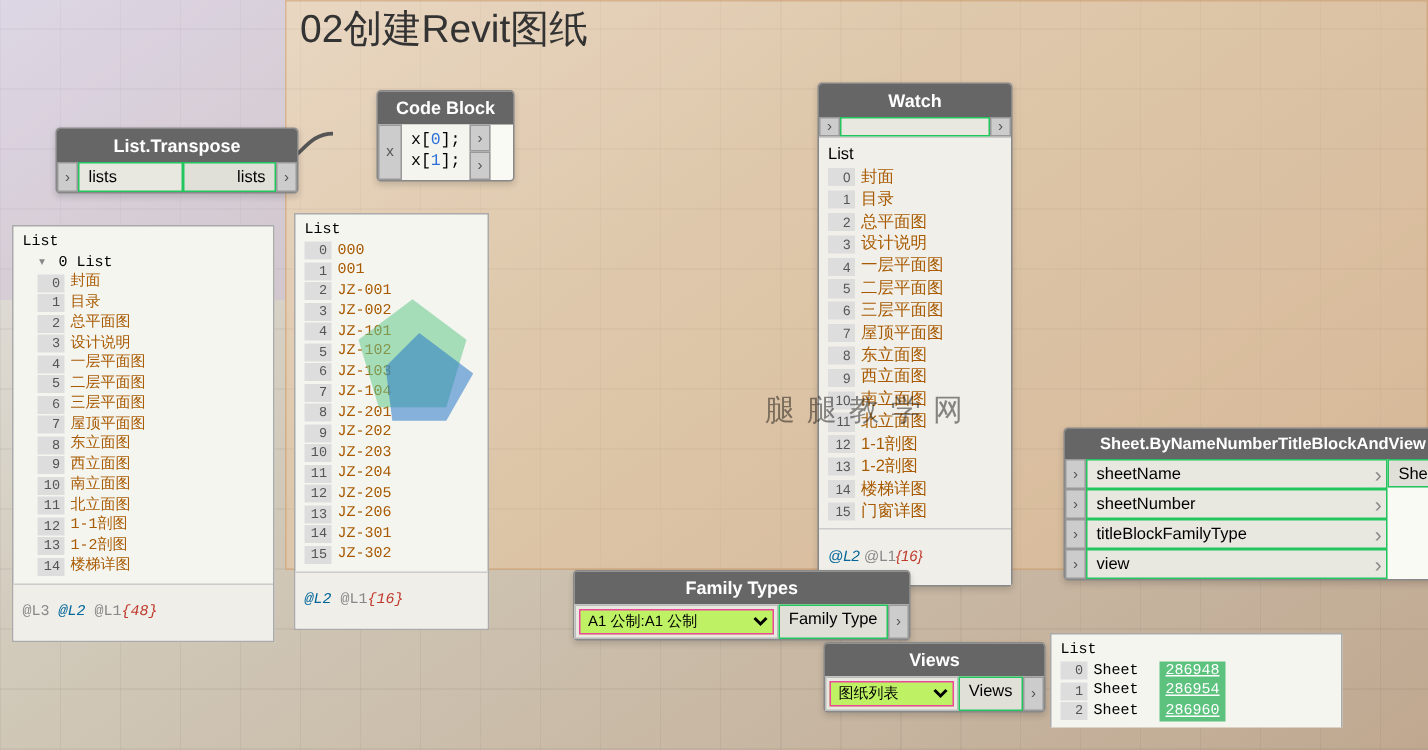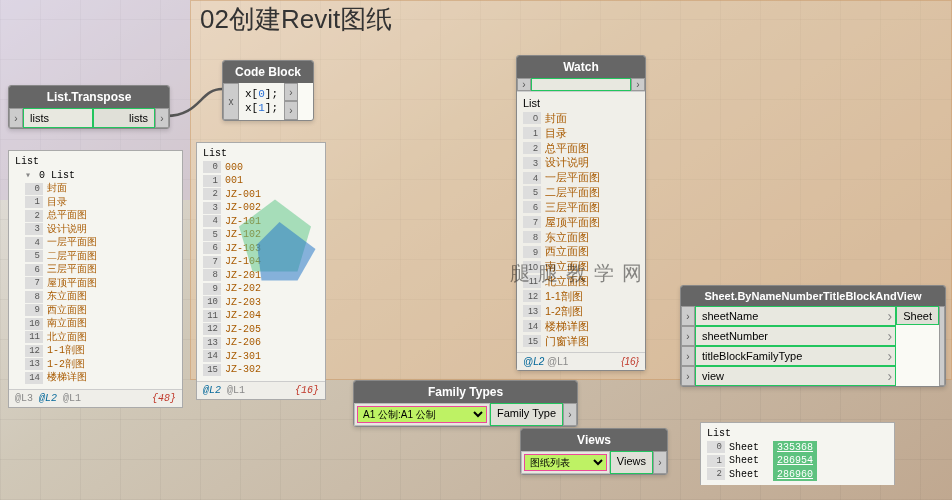--- a/index.html
+++ b/index.html
@@ -10,36 +10,36 @@
   
   .orange-region { position:absolute; left: 190px; top: 0; right: 0; height: 380px; background: rgba(250, 200, 150, 0.35); border: 1px solid rgba(200,150,100,0.5); }
   .purple-region { position:absolute; left:0; top:0; width: 190px; height: 200px; background: rgba(200,180,220,0.35); }
   
   .title { position:absolute; left: 200px; top: 2px; font-size: 26px; color: #333; font-weight: 300; }
   
   .watermark { position:absolute; left: 380px; top: 200px; font-size: 48px; font-weight: 900; color: rgba(0, 150, 180, 0.35); letter-spacing: 4px; z-index: 50; pointer-events:none; font-family: Arial; }
   .watermark2 { position:absolute; left: 510px; top: 260px; font-size: 20px; color: rgba(0,0,0,0.45); letter-spacing: 8px; z-index:50; pointer-events:none; }
   .shape { position:absolute; left: 230px; top: 195px; width: 90px; height: 90px; z-index: 40; pointer-events:none; }
   
-  .node { position:absolute; background: #fafaf5; border: 1px solid #888; border-radius: 3px; box-shadow: 0 2px 4px rgba(0,0,0,0.15); z-index: 10; }
+  .node { position:absolute; background: #fafaf5; border: 1px solid #888; border-radius: 3px; box-shadow: 0 2px 4px rgba(0,0,0,0.15); z-index: 10; margin-left: 29px; }
   .node-header { background: #666; color: #fff; padding: 4px 8px; text-align: center; font-size: 12px; font-weight: bold; border-radius: 2px 2px 0 0; }
   .node-row { display:flex; align-items:stretch; }
   .port-in, .port-out { width: 14px; background: #ccc; border: 1px solid #999; display:flex; align-items:center; justify-content:center; font-size:10px; color:#555; cursor:pointer; }
   .port-label { flex:1; padding: 3px 6px; background:#e8e8e0; border: 1px solid #22c55e; font-size:11px; }
   .port-label.out { text-align: right; background: #e0e0d8; }
   .port-label.in { text-align:left; }
   .chev::after { content:"›"; font-size:14px; color:#888; position:absolute; right:3px; top:1px; }
   .port-label.in { position:relative; padding-right: 14px; }
   
   .preview { position:absolute; background: #f5f5f0; border: 1px solid #aaa; z-index: 9; font-family: "Courier New", monospace; font-size: 10px; }
   .preview-body { padding: 4px 6px; }
   .preview-row { display:flex; align-items:center; gap:4px; line-height: 1.35; white-space:nowrap; }
   .idx { display:inline-block; min-width: 18px; text-align:right; background: #ddd; padding: 0 3px; font-size:9px; color:#555; }
   .val { color: #a85a00; }
-  .lace { display:flex; justify-content:space-between; padding: 3px 6px; border-top:1px solid #ccc; font-size:10px; background:#efeee9; }
+  .lace { display:flex; padding: 13px 6px; border-top:1px solid #ccc; font-size:10px; background:#efeee9; }
   .lace-l { color:#888; }
   .lace-l em { color:#069; font-style:italic; }
   .lace-r { color:#c0392b; font-style:italic; }
   .tree-indent { padding-left: 10px; }
   .tree-toggle { color:#888; display:inline-block; width:10px; }
   
   .code-body { font-family:"Courier New",monospace; padding:4px 6px; font-size:11px; line-height:1.3; background:#f5f5f0; }
   .code-blue { color:#2a6fd6; }
   .select { width:100%; border:1px solid #ec4899; font-size:10px; padding:1px; background:#bef264; }
 
@@ -392,21 +392,21 @@
       <div style="display:flex;flex-direction:column;">
         <div class="port-label out" style="flex:0 0 auto;height:19px;">Sheet</div>
       </div>
       <div class="port-out" style="width:6px;"></div>
     </div>
   </div>
 
   <div class="preview" style="left:700px; top:422px; width:195px; border-bottom:none;">
     <div class="preview-body" id="pv-sheet">
         <div class="preview-row">List</div>
-        <div class="preview-row"><span class="idx">0</span> <span>Sheet</span> &nbsp;<span class="green-code">335368</span></div>
+        <div class="preview-row"><span class="idx">0</span> <span>Sheet</span> &nbsp;<span class="green-code">286948</span></div>
         <div class="preview-row"><span class="idx">1</span> <span>Sheet</span> &nbsp;<span class="green-code">286954</span></div>
         <div class="preview-row"><span class="idx">2</span> <span>Sheet</span> &nbsp;<span class="green-code">286960</span></div>
       </div>
   </div>
 
   <svg class="shape" viewBox="0 0 100 100">
     <polygon points="50,5 90,35 75,85 25,85 10,35" fill="rgba(100,200,140,0.55)"></polygon>
     <polygon points="55,30 95,60 75,95 35,95 30,55" fill="rgba(40,120,200,0.55)"></polygon>
   </svg>
   <div class="watermark2">腿腿教学网</div>

